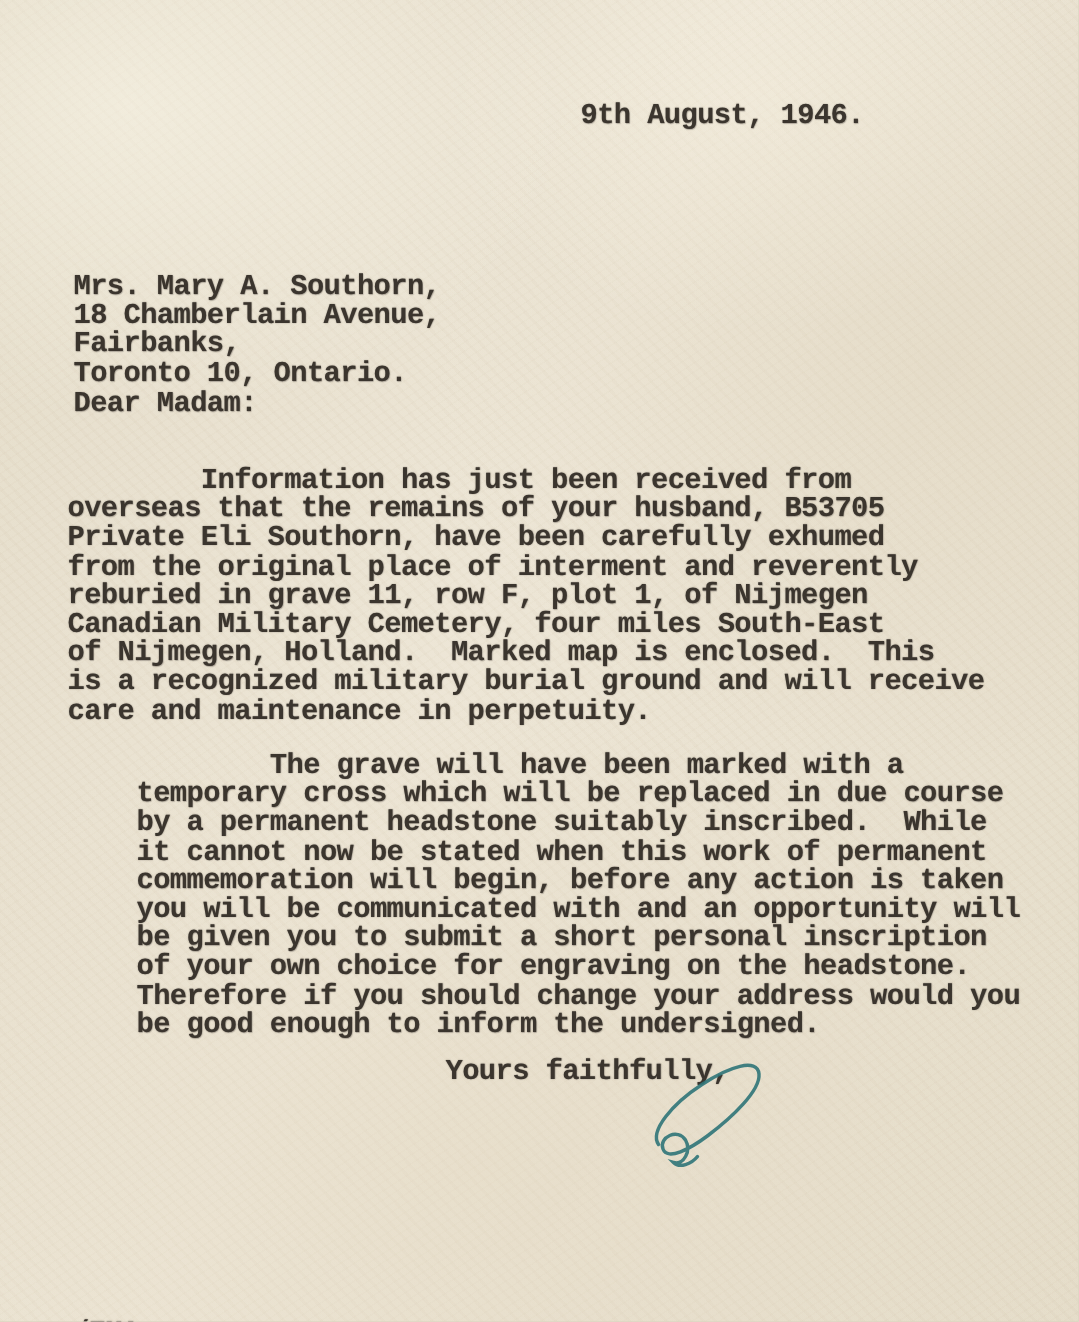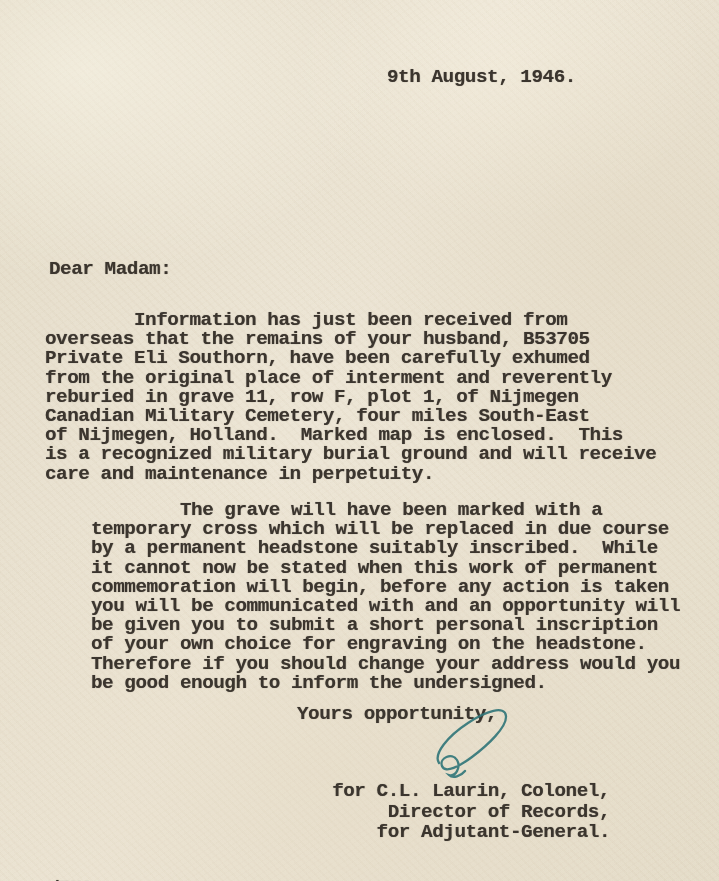--- a/index.html
+++ b/index.html
@@ -57,20 +57,24 @@
     opacity: 0.9;
   }
 </style>
 </head>
 <body>
 
 <div class="page">
 
   <div class="txt date">9th August, 1946.</div>
 
+  <div class="txt recipient">Mrs. Mary A. Southorn,
+18 Chamberlain Avenue,
+Fairbanks,
+Toronto 10, Ontario.</div>
 
   <div class="txt salutation">Dear Madam:</div>
 
   <div class="txt para1">        Information has just been received from
 overseas that the remains of your husband, B53705
 Private Eli Southorn, have been carefully exhumed
 from the original place of interment and reverently
 reburied in grave 11, row F, plot 1, of Nijmegen
 Canadian Military Cemetery, four miles South-East
 of Nijmegen, Holland.  Marked map is enclosed.  This
@@ -81,32 +85,29 @@
 temporary cross which will be replaced in due course
 by a permanent headstone suitably inscribed.  While
 it cannot now be stated when this work of permanent
 commemoration will begin, before any action is taken
 you will be communicated with and an opportunity will
 be given you to submit a short personal inscription
 of your own choice for engraving on the headstone.
 Therefore if you should change your address would you
 be good enough to inform the undersigned.</div>
 
-  <div class="txt closing">Yours opportunity,</div>
+  <div class="txt closing">Yours faithfully,</div>
 
   <svg class="signature" viewBox="0 0 92 84" aria-hidden="true">
     <path d="M 11 59
              C 5 50, 20 32, 40 19
              C 58 7, 77 1, 78 12
              C 79 23, 60 41, 44 53
              C 32 62, 17 70, 14 62
              C 11 54, 24 48, 29 56
              C 33 63, 28 73, 21 71
              C 25 75, 33 72, 37 67"></path>
   </svg>
 
-  <div class="txt sigblock">for C.L. Laurin, Colonel,
-Director of Records,
-for Adjutant-General.</div>
 
   <div class="txt initials">/EMA</div>
 
 </div>
 
 </body></html>

